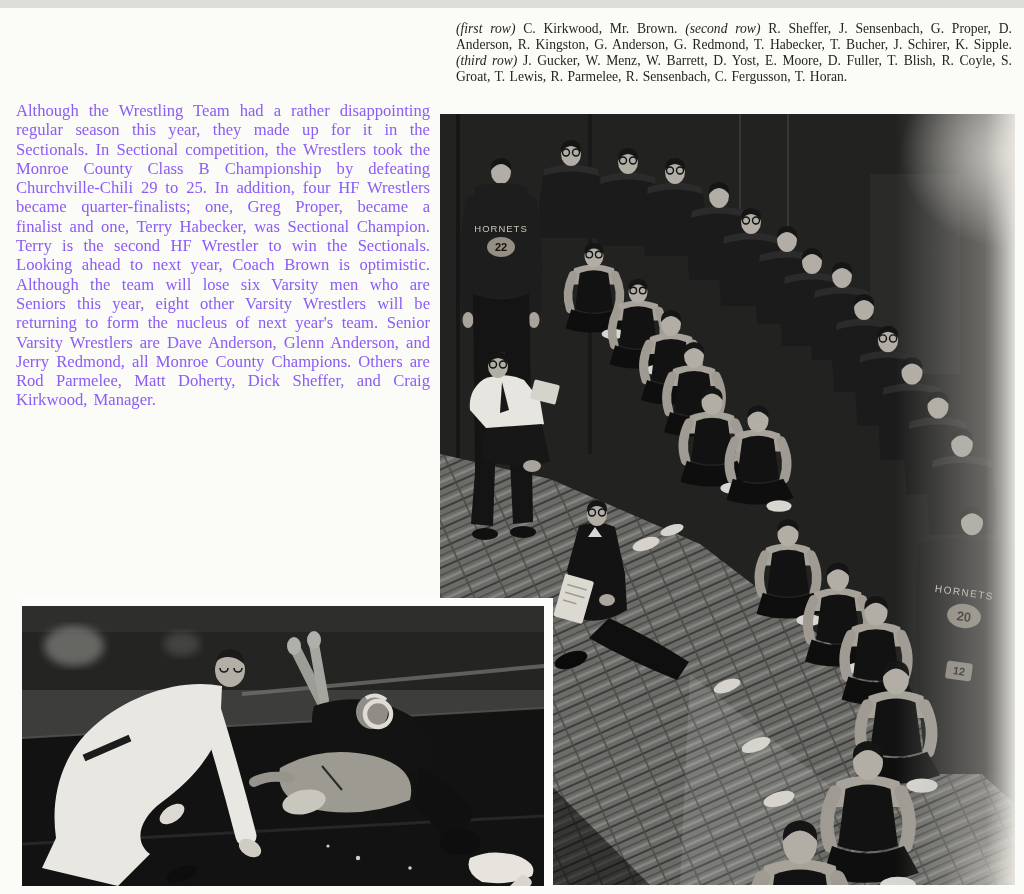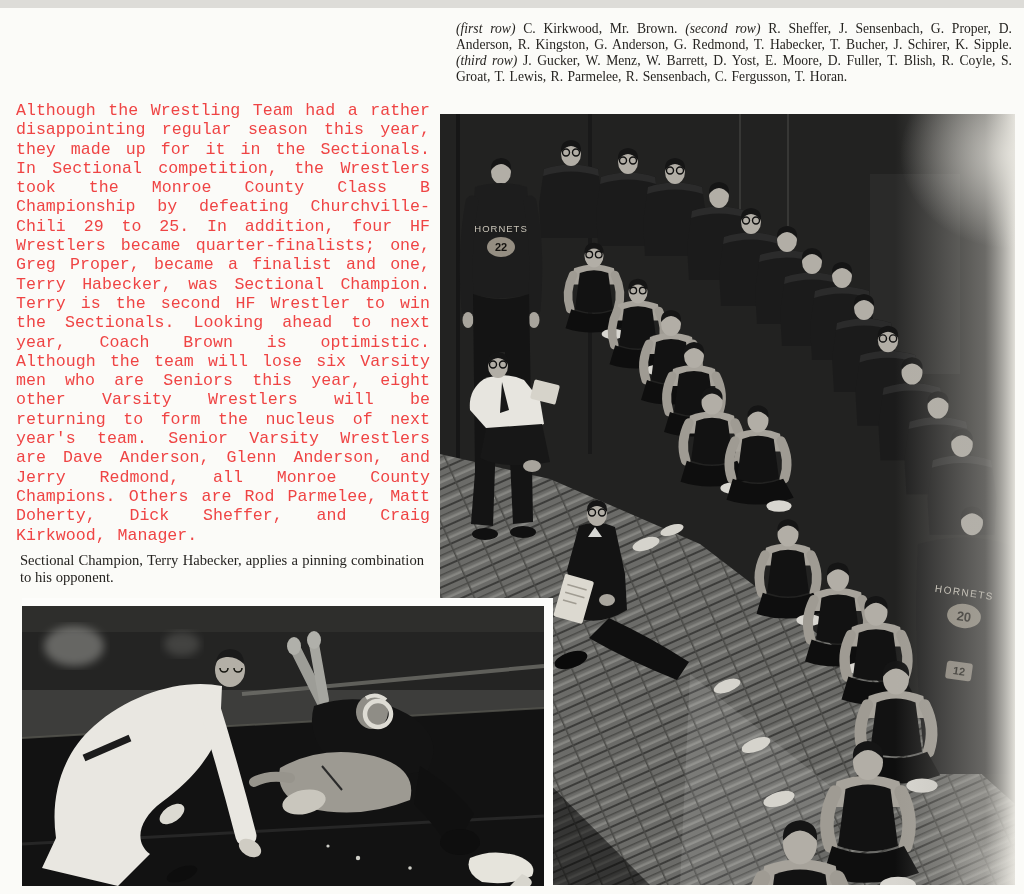--- a/index.html
+++ b/index.html
@@ -15,21 +15,21 @@
   }
   .roster-caption .it { font-style:italic; }
   .article-heading {
     position:absolute; left:16px; top:58px; width:414px; margin:0;
     text-align:center; font-size:23px; font-weight:700; letter-spacing:1px;
     color:#1c1a17;
   }
   .article-body {
     position:absolute; left:16px; top:93px; width:414px; margin:0;
     font-size:16.6px; line-height:19.3px; text-align:justify;
-    word-spacing:2px; color:#ef4444;font-family:Liberation Mono, monospace;
+    word-spacing:2px; color:#8b5cf6;
   }
   .action-caption {
     position:absolute; left:20px; top:544px; width:404px;
     font-size:14.6px; line-height:17.3px; text-align:justify;
     color:#262421;
   }
   .team-photo {
     position:absolute; left:440px; top:106px; width:575px; height:771px;
     z-index:1; background:#ec4899;
   }
@@ -42,21 +42,20 @@
 </style>
 </head>
 <body>
 
 <div class="sheet">
 
   <div class="roster-caption"><span class="it">(first row)</span><span> C. Kirkwood, Mr. Brown. </span><span class="it">(second row)</span><span> R. Sheffer, J. Sensenbach, G. Proper, D. Anderson, R. Kingston, G. Anderson, G. Redmond, T. Habecker, T. Bucher, J. Schirer, K. Sipple. </span><span class="it">(third row)</span><span> J. Gucker, W. Menz, W. Barrett, D. Yost, E. Moore, D. Fuller, T. Blish, R. Coyle, S. Groat, T. Lewis, R. Parmelee, R. Sensenbach, C. Fergusson, T. Horan.</span></div>
 
   <p class="article-body">Although the Wrestling Team had a rather disappointing regular season this year, they made up for it in the Sectionals. In Sectional competition, the Wrestlers took the Monroe County Class B Championship by defeating Churchville-Chili 29 to 25. In addition, four HF Wrestlers became quarter-finalists; one, Greg Proper, became a finalist and one, Terry Habecker, was Sectional Champion. Terry is the second HF Wrestler to win the Sectionals. Looking ahead to next year, Coach Brown is optimistic. Although the team will lose six Varsity men who are Seniors this year, eight other Varsity Wrestlers will be returning to form the nucleus of next year's team. Senior Varsity Wrestlers are Dave Anderson, Glenn Anderson, and Jerry Redmond, all Monroe County Champions. Others are Rod Parmelee, Matt Doherty, Dick Sheffer, and Craig Kirkwood, Manager.</p>
 
-  <div class="action-caption">Sectional Champion, Terry Habecker, applies a pinning combination to his opponent.</div>
 
   <div class="team-photo">
     <svg viewBox="0 0 575 771" preserveAspectRatio="none">
       <defs>
         <g id="hd">
           <ellipse cx="0" cy="0" rx="10" ry="12" fill="#b2aea6"></ellipse>
           <path d="M-10,-2 Q-11,-13 0,-14 Q11,-13 10,-2 Q5,-8 0,-8 Q-5,-8 -10,-2 Z" fill="#151515"></path>
         </g>
         <g id="hd-g">
           <use href="#hd"></use>

